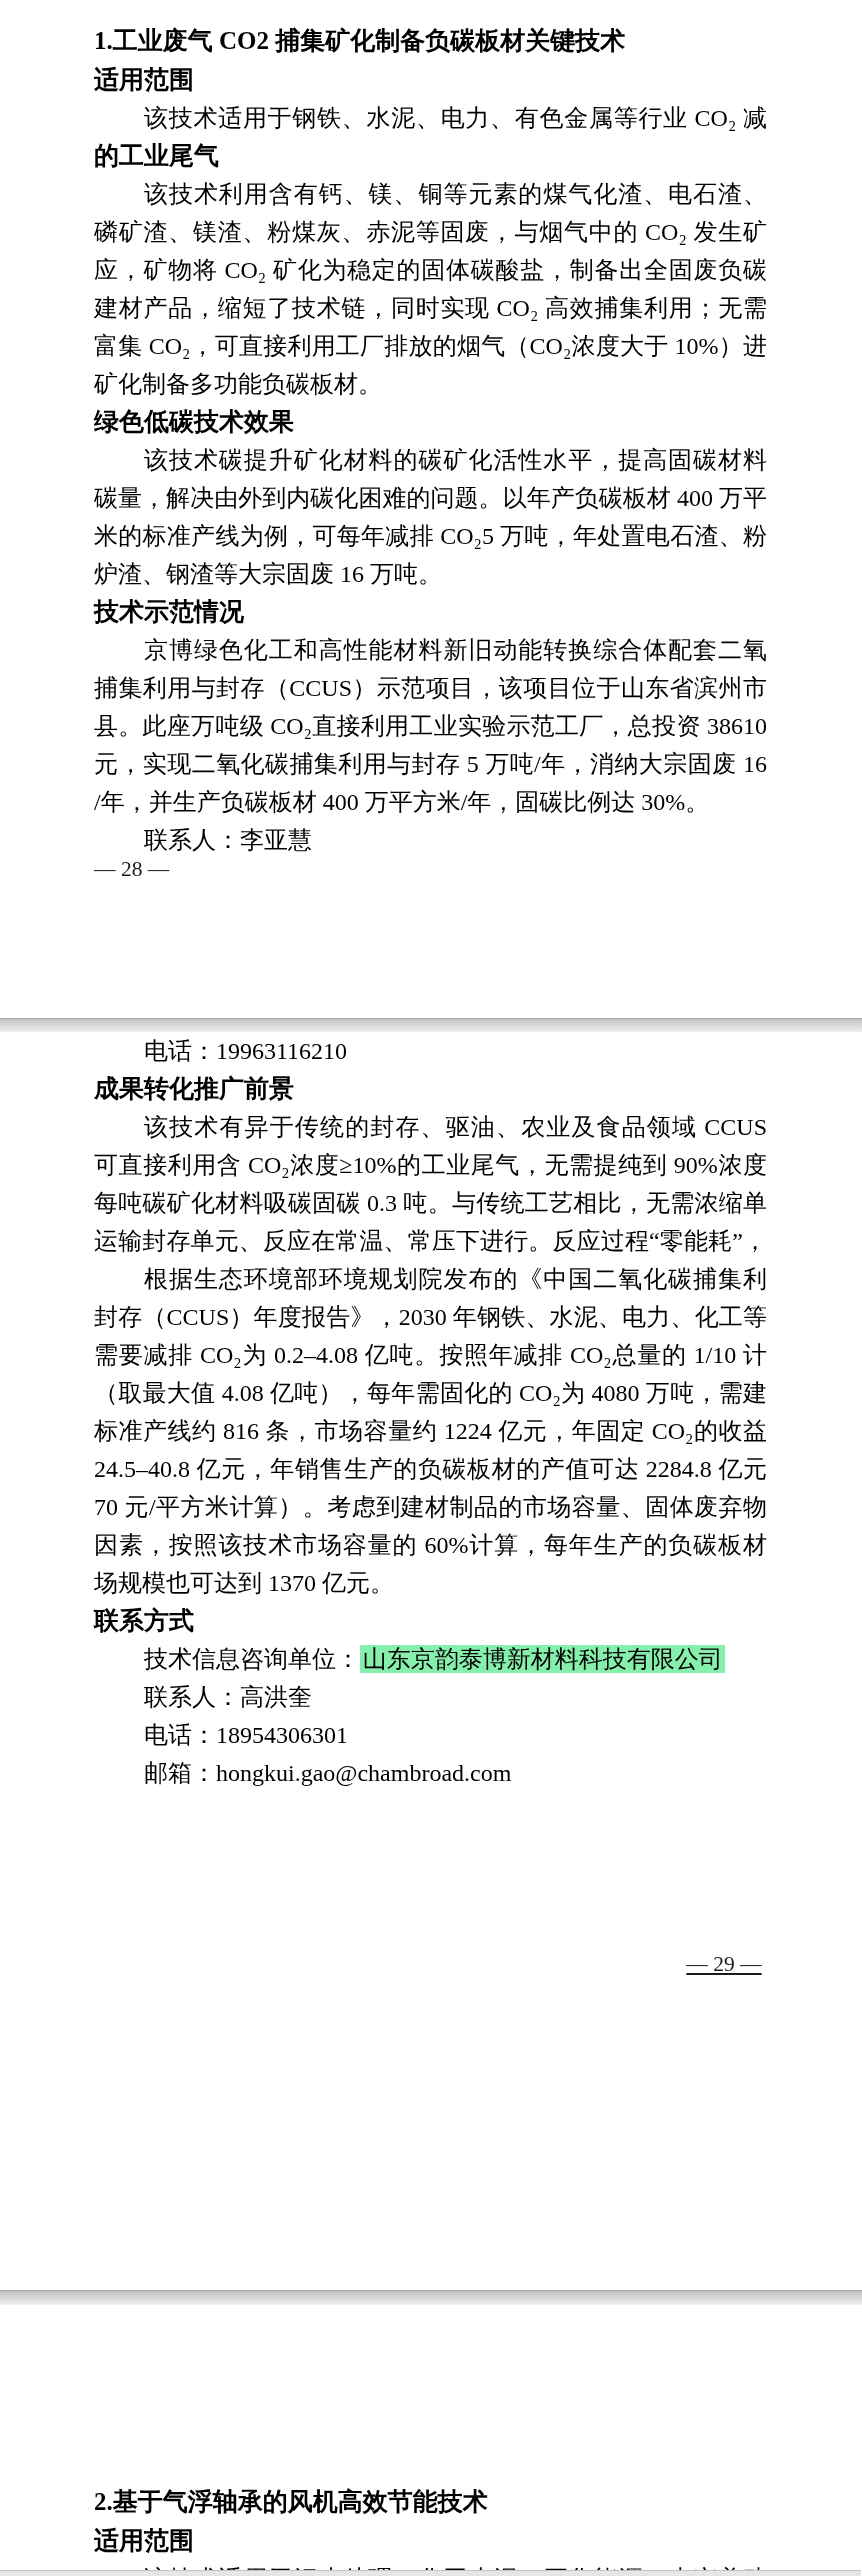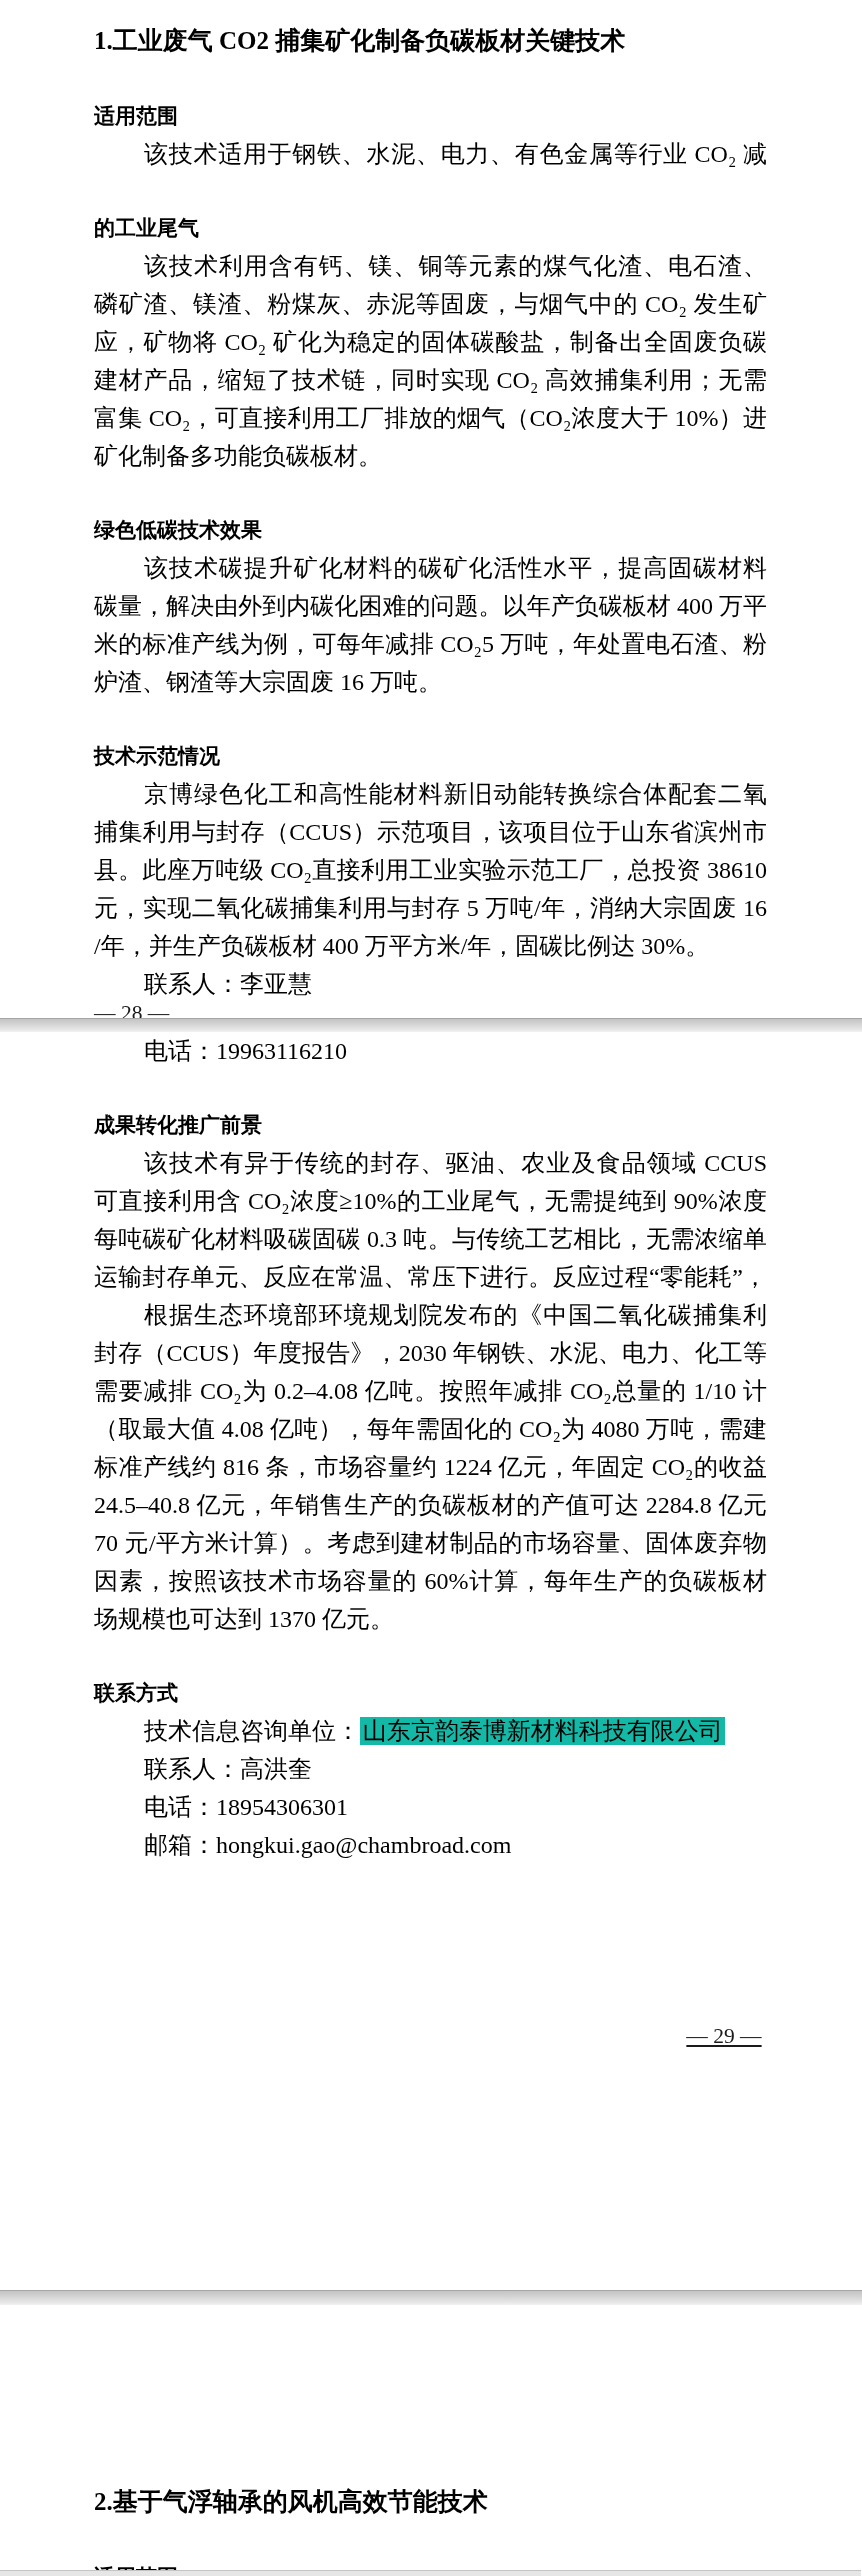--- a/index.html
+++ b/index.html
@@ -1,21 +1,21 @@
 <!DOCTYPE html>
 <html style="font-size:14.3px"><head>
 <meta charset="utf-8">
 <style>
   html,body{margin:0;padding:0;background:#ffffff;}
   body{width:863px;font-family:"Liberation Serif","DejaVu Serif",serif;color:#000;}
   .page{width:861px;box-sizing:border-box;padding-left:94px;padding-right:94px;background:#fff;overflow:hidden;position:relative;}
   .page-gap{height:14.3px;width:863px;border-top:0.9px solid #a6a6a6;box-sizing:border-box;
             background:linear-gradient(180deg,#c4c4c4 0%,#d2d2d2 35%,#e6e6e6 80%,#f2f2f2 100%);}
   .doc-title{font-size:25px;font-weight:bold;line-height:41px;white-space:nowrap;}
-  .heading{font-size:21px;font-weight:bold;line-height:38px;height:38px;white-space:nowrap;margin-top:36px;}
+  .heading{font-size:25px;font-weight:bold;line-height:38px;height:38px;white-space:nowrap;}
   .row{font-size:24px;line-height:38px;height:38px;white-space:nowrap;}
   .fill{white-space:normal;text-align:justify;text-align-last:justify;overflow:hidden;}
   .first{text-indent:50px;}
   .indent{padding-left:50px;}
   .pageno{font-size:21.5px;line-height:30.5px;height:30.5px;color:#1a1a1a;}
   .pageno-left{margin-left:0;margin-top:-5.4px;}
   .pageno-right{text-align:right;margin-right:5.4px;text-decoration:underline;}
   .hl{background:#9cc2e5;padding:0.9px 2.7px;}
   .spacer-172{height:157px;}
   .bottom-strip{position:absolute;left:0;bottom:0;width:863px;height:4.5px;background:#e6e6e6;border-top:0.9px solid #c4c4c4;}
@@ -72,21 +72,21 @@
   <div class="row fill">封存（CCUS）年度报告》，2030 年钢铁、水泥、电力、化工等行业</div>
   <div class="row fill">需要减排 CO₂为 0.2–4.08 亿吨。按照年减排 CO₂总量的 1/10 计算</div>
   <div class="row fill">（取最大值 4.08 亿吨），每年需固化的 CO₂为 4080 万吨，需建设该</div>
   <div class="row fill">标准产线约 816 条，市场容量约 1224 亿元，年固定 CO₂的收益可达</div>
   <div class="row fill">24.5–40.8 亿元，年销售生产的负碳板材的产值可达 2284.8 亿元（按</div>
   <div class="row fill">70 元/平方米计算）。考虑到建材制品的市场容量、固体废弃物量等</div>
   <div class="row fill">因素，按照该技术市场容量的 60%计算，每年生产的负碳板材的市</div>
   <div class="row">场规模也可达到 1370 亿元。</div>
 
   <div class="heading">联系方式</div>
-  <div class="row indent"><span>技术信息咨询单位：</span><span class="hl" style="background: #14b8a6;">山东京韵泰博新材料科技有限公司</span></div>
+  <div class="row indent"><span>技术信息咨询单位：</span><span class="hl" style="background: #86efac;">山东京韵泰博新材料科技有限公司</span></div>
   <div class="row indent">联系人：高洪奎</div>
   <div class="row indent">电话：18954306301</div>
   <div class="row indent">邮箱：hongkui.gao@chambroad.com</div>
 
   <div class="spacer-172"></div>
   <div class="pageno pageno-right">— 29 —</div>
 </div>
 
 <div class="page-gap"></div>
 

